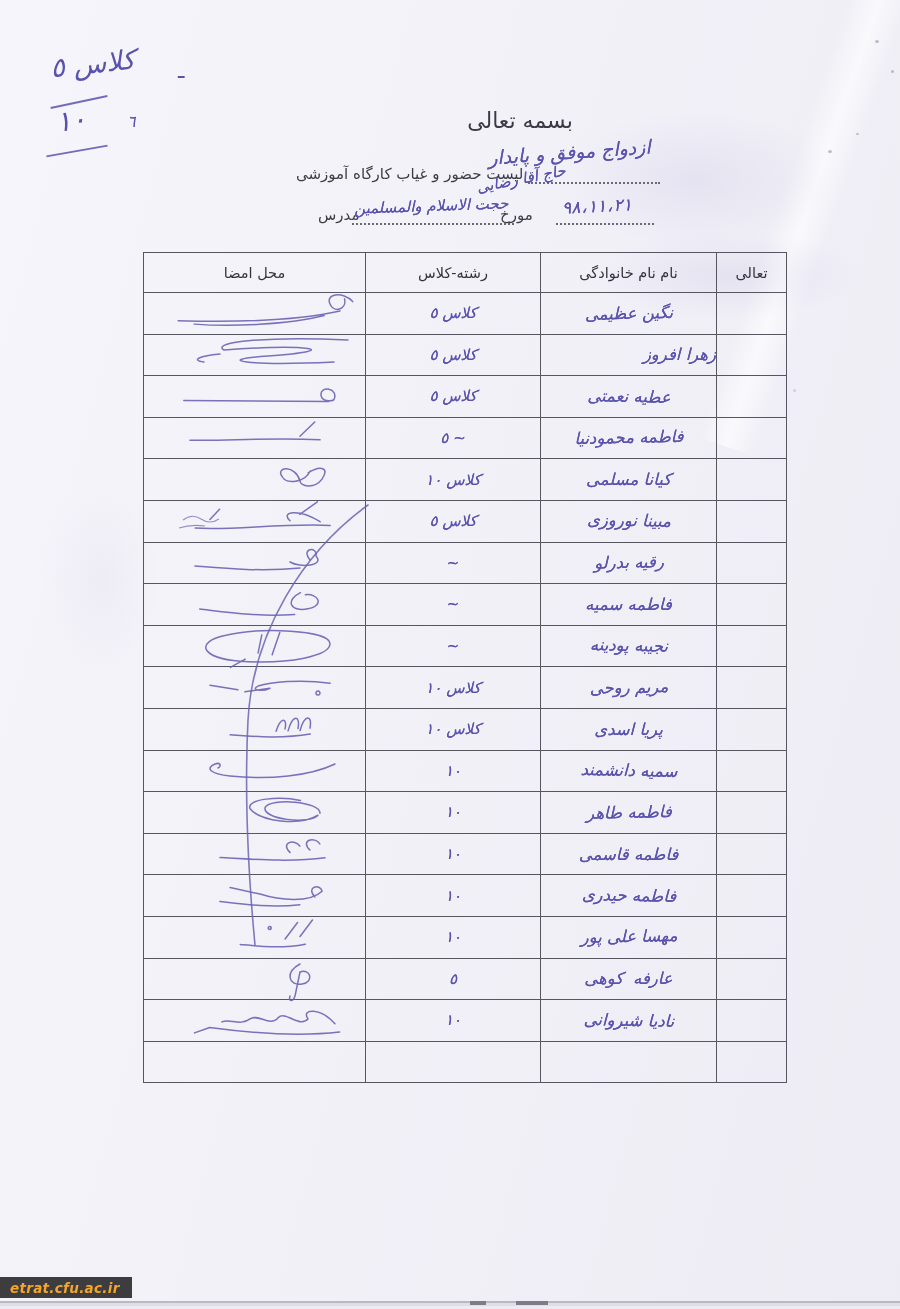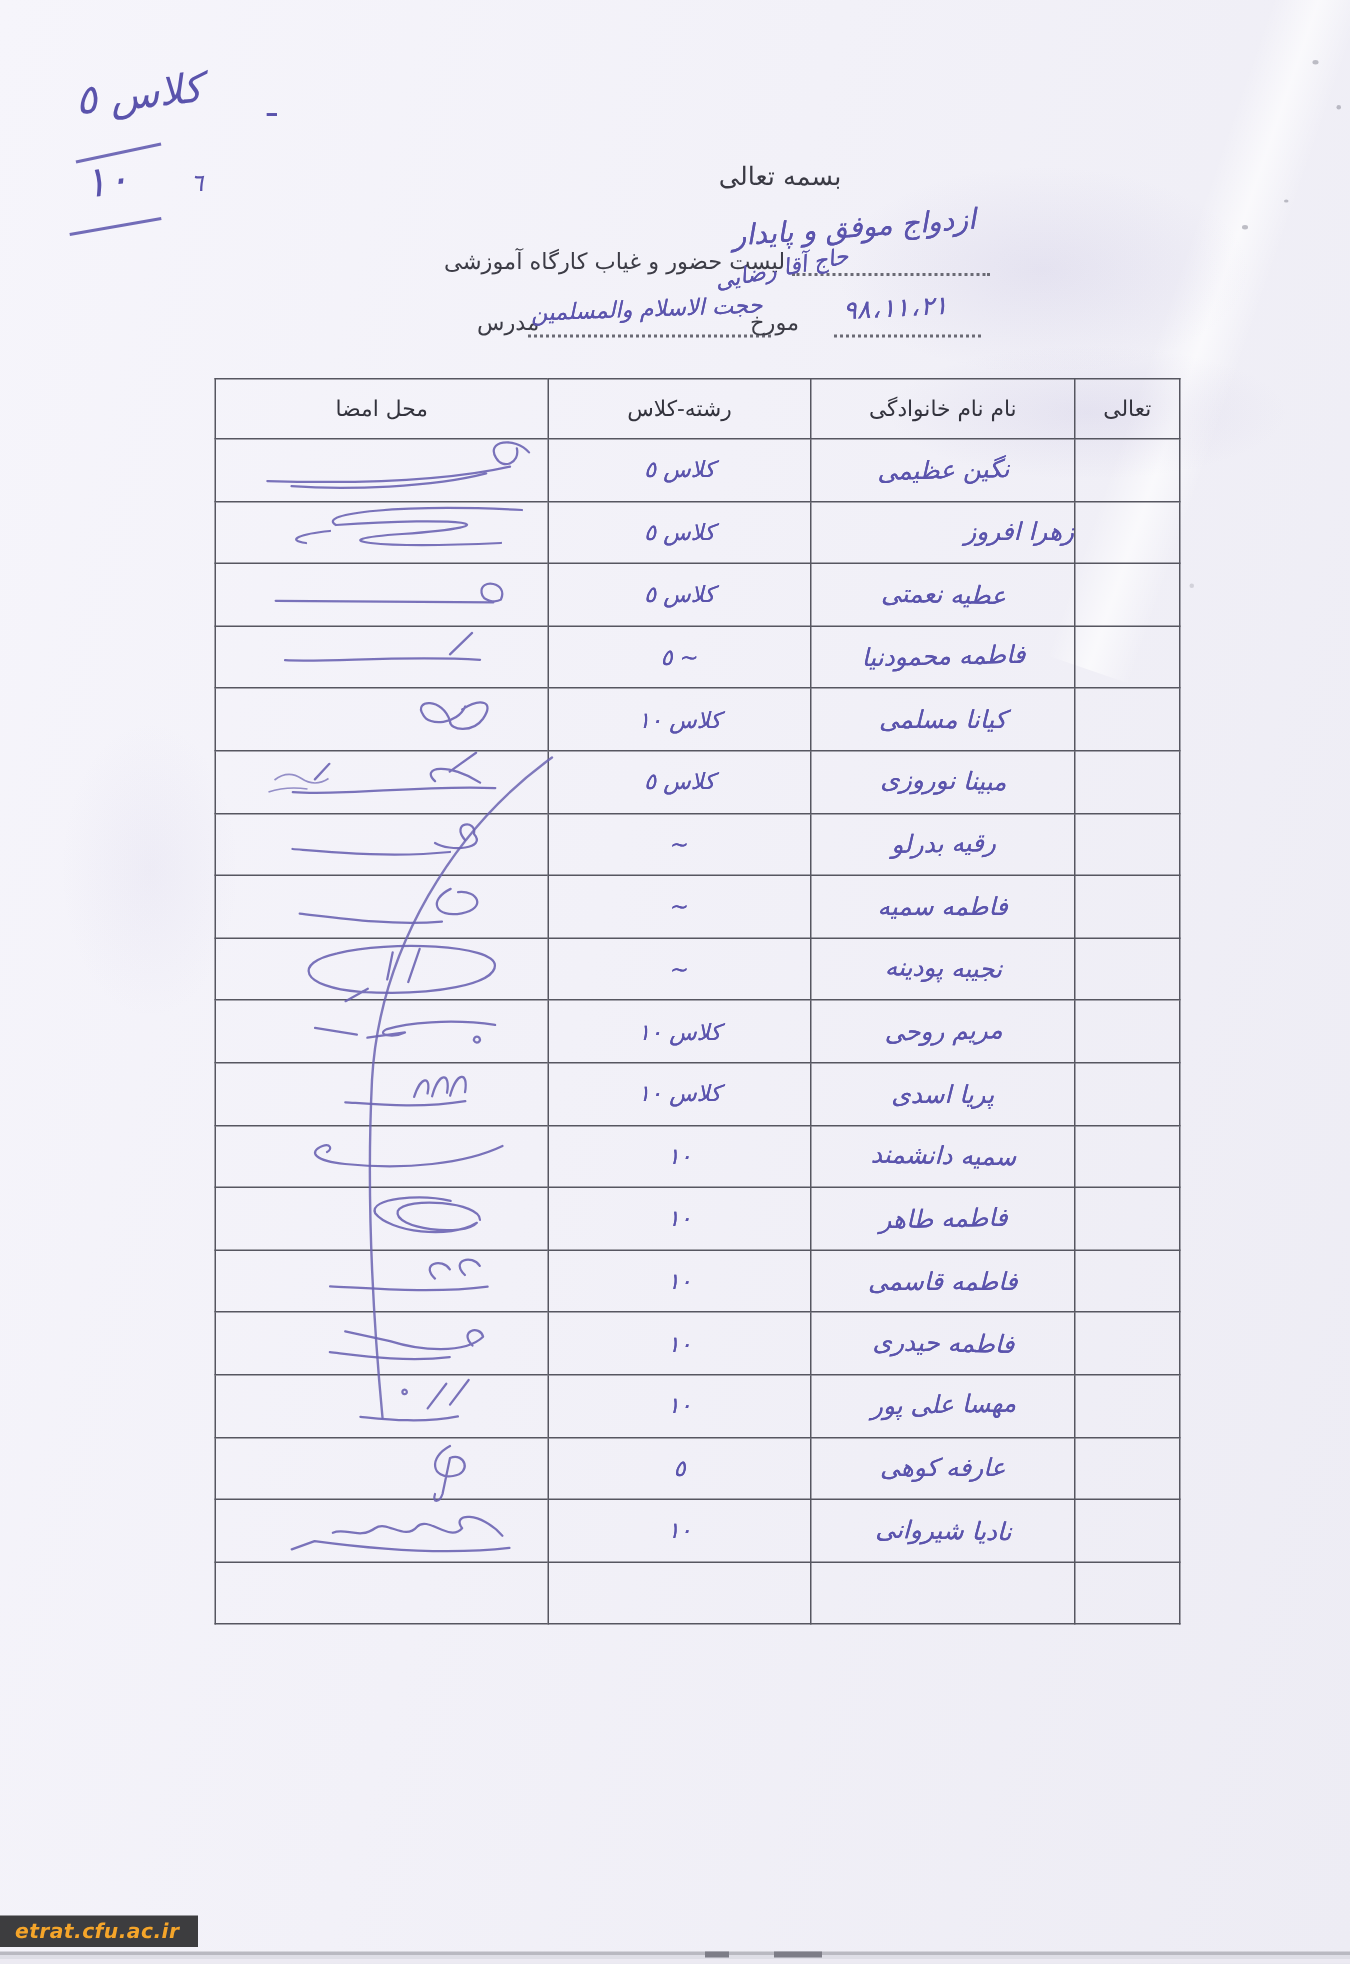--- a/index.html
+++ b/index.html
@@ -7,21 +7,21 @@
   .page{position:relative;width:900px;height:1309px;
         background:linear-gradient(105deg,#f6f5fb 0%,#f2f1f8 45%,#edecf4 100%);overflow:hidden;}
   
   .ghost{position:absolute;pointer-events:none;}
   .crease{position:absolute;left:778px;top:-40px;width:58px;height:500px;
           background:linear-gradient(90deg,rgba(255,255,255,0),rgba(255,255,255,.65),rgba(255,255,255,0));
           transform:rotate(19deg);pointer-events:none;}
   .speck{position:absolute;background:#8d8d99;border-radius:50%;opacity:.55;pointer-events:none;}
   
   .bismillah{position:absolute;left:440px;top:108px;width:160px;text-align:center;
-             font-size:17px;color:#3a3a44;direction:rtl;}
+             font-size:22px;color:#3a3a44;direction:rtl;}
   .printed{position:absolute;font-size:15px;color:#3c3c46;direction:rtl;white-space:nowrap;}
   .dots{position:absolute;border-bottom:2px dotted #6a6a74;height:1px;}
   .hw{position:absolute;color:#5b54ad;direction:rtl;white-space:nowrap;
       font-style:italic;text-shadow:0 0 .4px #5b54ad;}
   
   .corner-class{position:absolute;left:50px;top:48px;font-size:27px;color:#5a53ac;
                 transform:rotate(-6deg);direction:rtl;font-style:italic;}
   .corner-dash{position:absolute;left:178px;top:58px;font-size:22px;color:#5a53ac;}
   .corner-ten{position:absolute;left:56px;top:104px;font-size:28px;color:#5a53ac;
               transform:rotate(-8deg);font-style:italic;}
@@ -268,21 +268,21 @@
           <td class="cell-name" style="transform: rotate(-1.2deg);">مهسا علی پور</td>
           <td class="cell-class">١٠</td>
           <td class="cell-sig">
             <svg width="214" height="58" viewBox="0 0 214 44" style="transform: rotate(-2deg);">
               <path d="M152 23 L165 7 M137 25 L150 9 M157 31 C132 35 107 31 92 29 M122 15 a1.5 1.5 0 1 1 .1 0" fill="none" stroke="#6b64b2" stroke-width="1.5" stroke-linecap="round" stroke-linejoin="round" opacity="0.9"></path>
             </svg>
           </td>
         </tr>
         <tr>
           <td class="cell-radif"></td>
-          <td class="cell-name" style="transform: rotate(0deg);">عارفه کوهی</td>
+          <td class="cell-name" style="transform: rotate(0deg); font-family: Liberation Mono, monospace;">عارفه کوهی</td>
           <td class="cell-class">٥</td>
           <td class="cell-sig">
             <svg width="214" height="58" viewBox="0 0 214 44" style="transform: rotate(0deg);">
               <path d="M152 7 C137 15 140 29 154 27 C167 25 162 11 152 15 L147 39 C145 45 140 45 142 39" fill="none" stroke="#6b64b2" stroke-width="1.5" stroke-linecap="round" stroke-linejoin="round" opacity="0.9"></path>
             </svg>
           </td>
         </tr>
         <tr>
           <td class="cell-radif"></td>
           <td class="cell-name" style="transform: rotate(1.2deg);">نادیا شیروانی</td>

